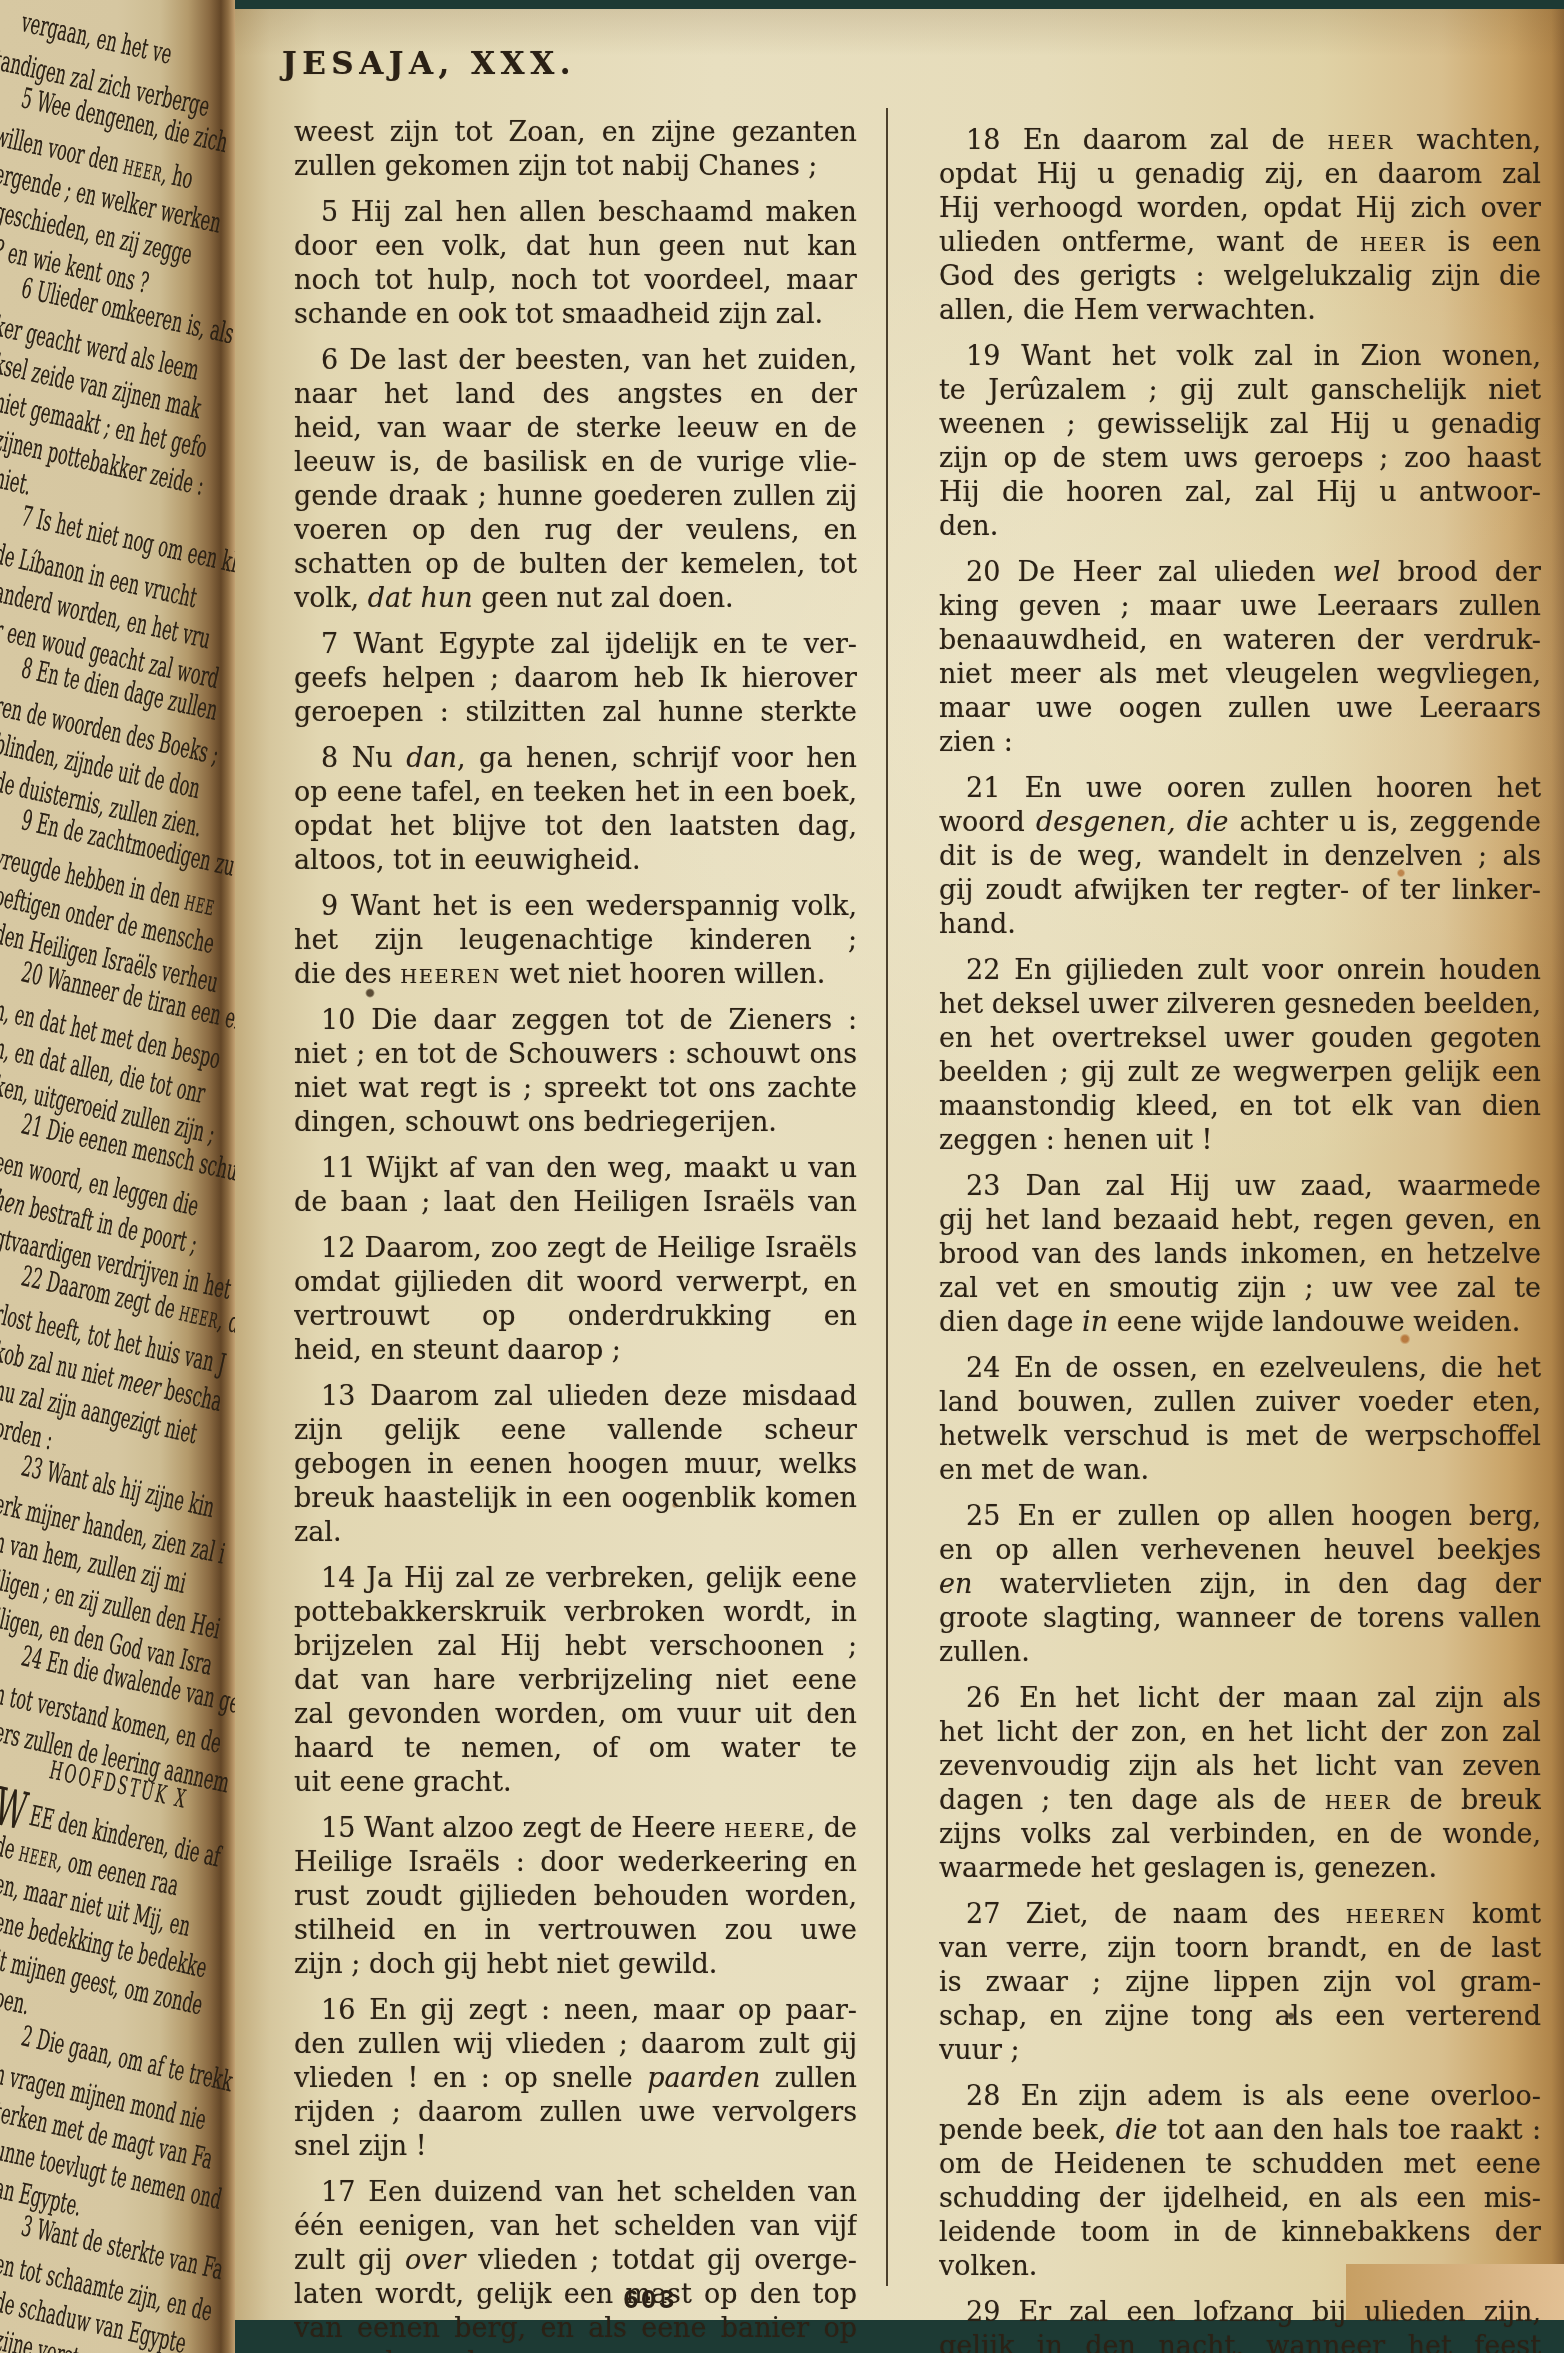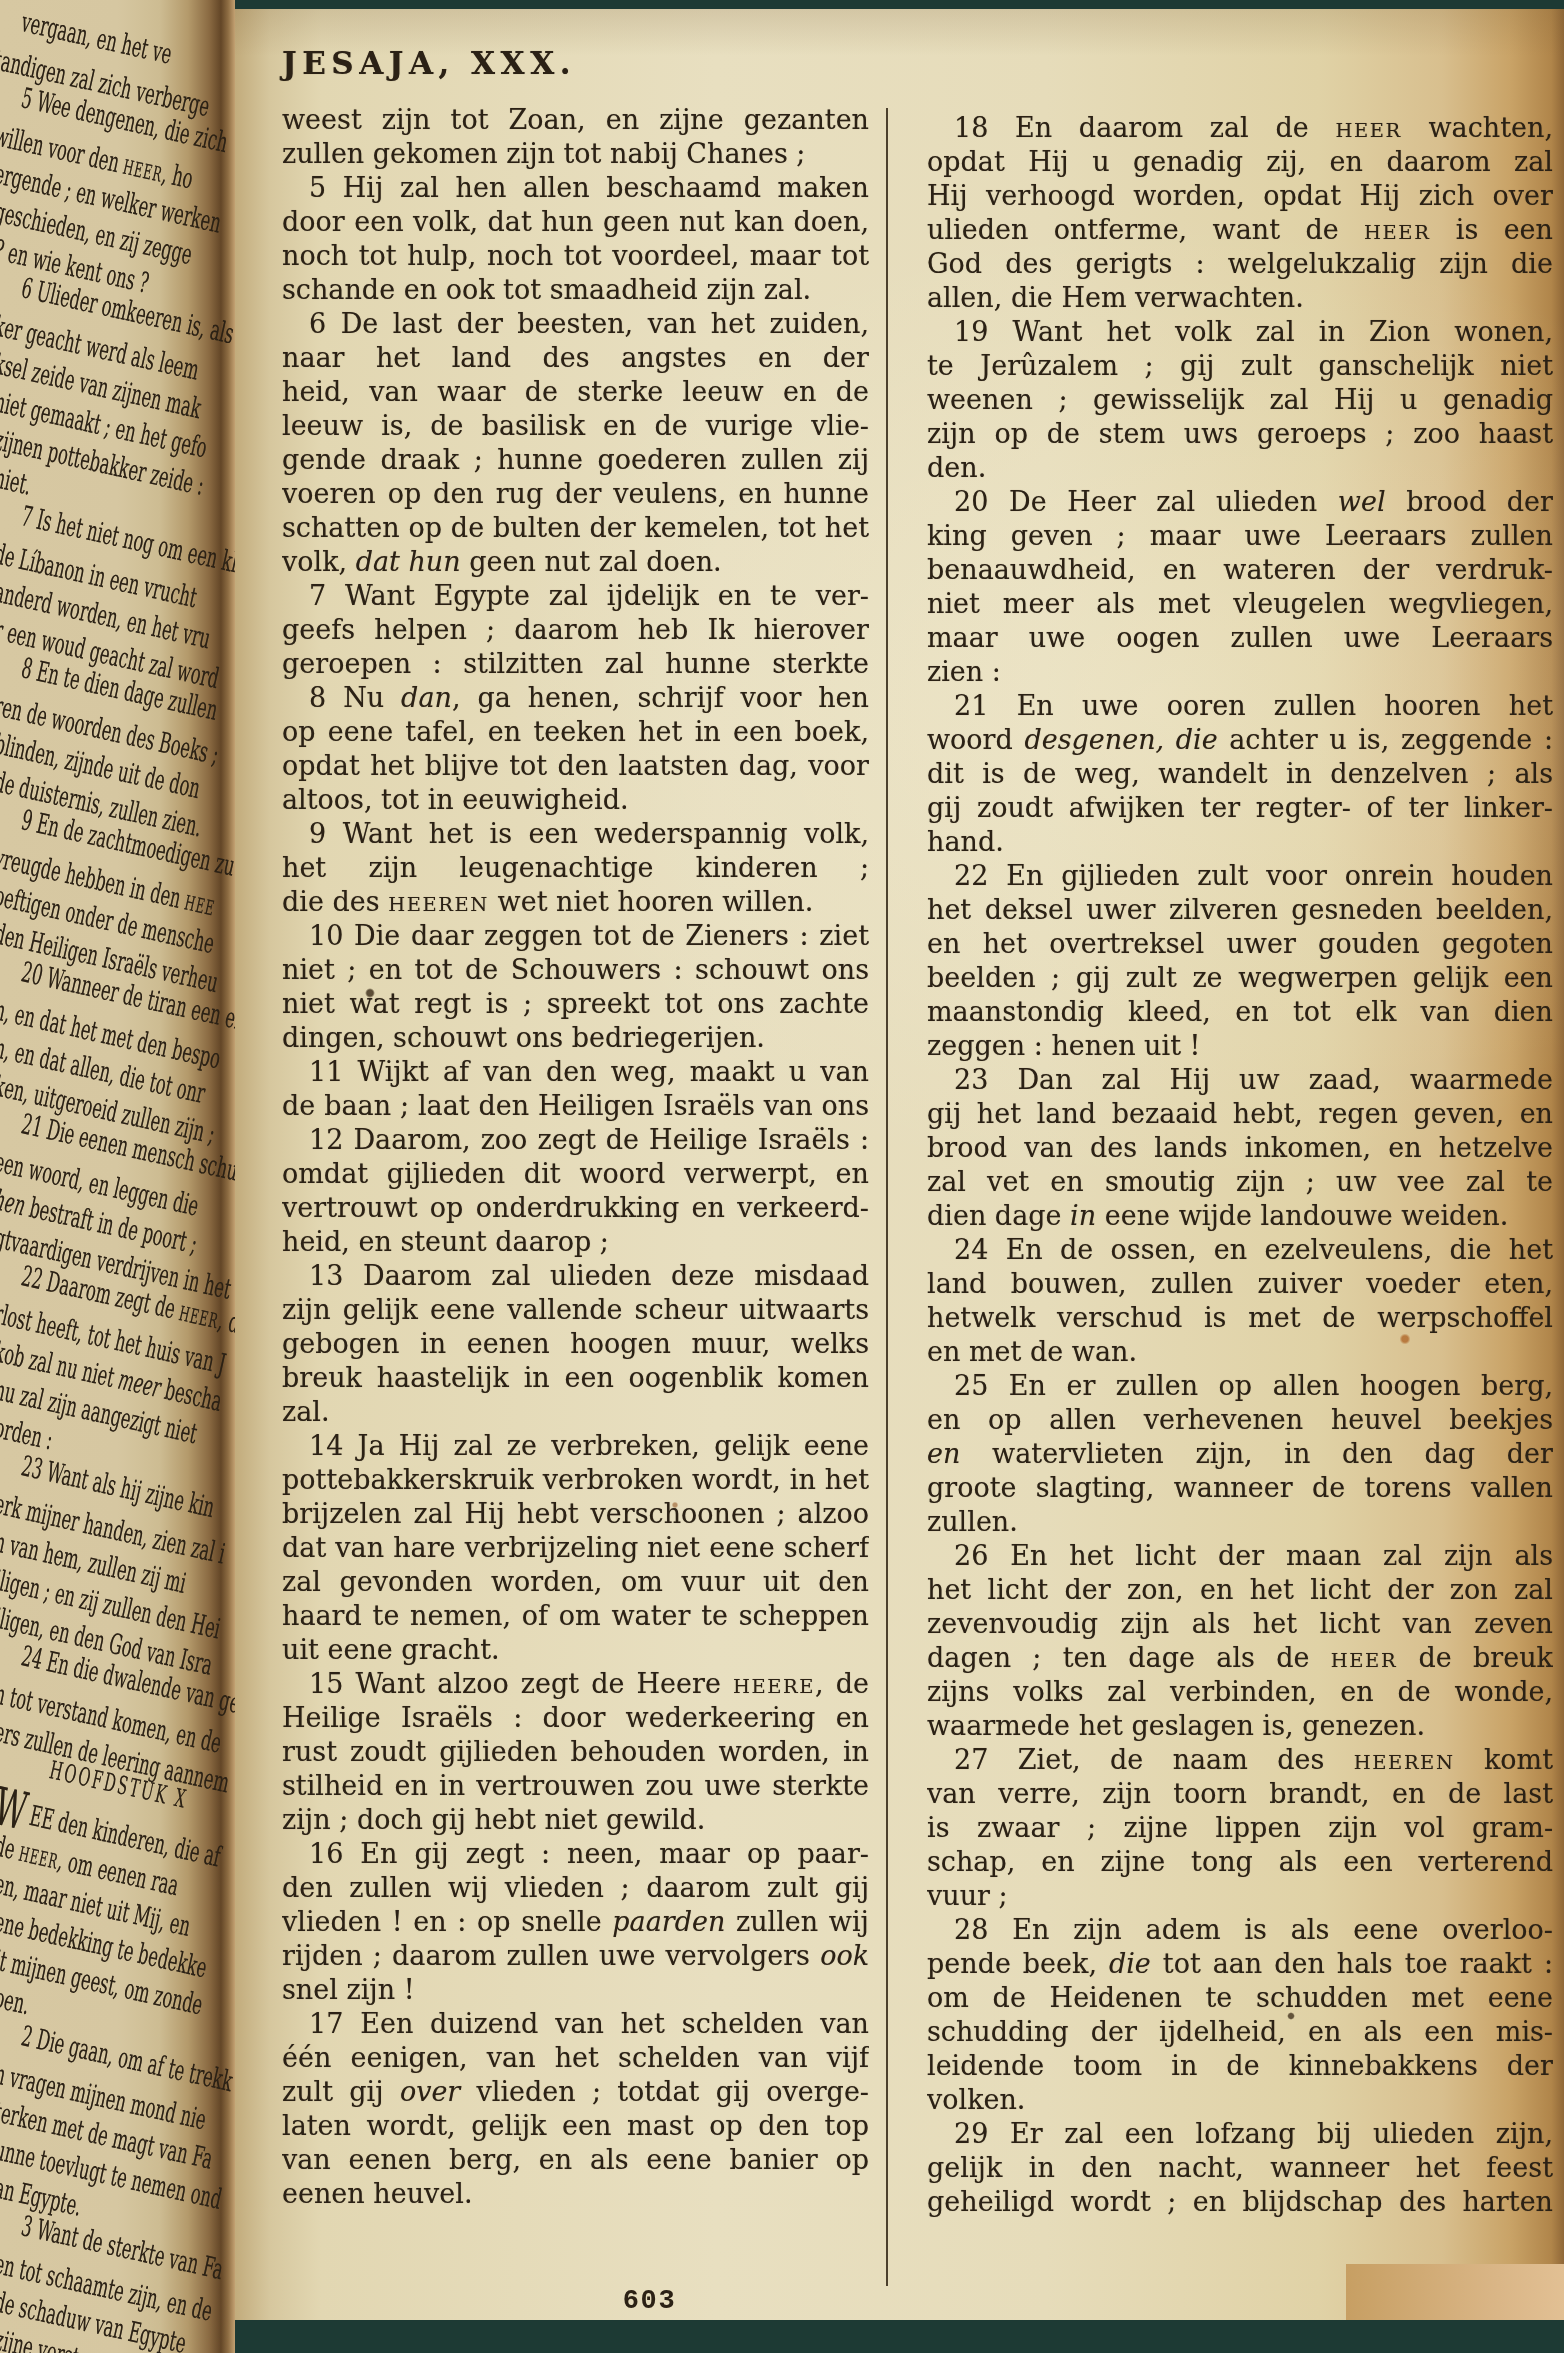--- a/index.html
+++ b/index.html
@@ -27,21 +27,21 @@
   .sline{height:38px;line-height:38px;font-size:28px;white-space:nowrap;
     transform:rotate(12.5deg) scaleX(.58);transform-origin:0 50%;
     text-shadow:0 0 0.8px rgba(43,33,21,.45);}
   .sline.sv{margin-left:27px;}
   .sline.chap{margin-left:55px;letter-spacing:3.9px;font-size:25px;}
   .dropcap{font-size:52px;line-height:31px;vertical-align:-6.3px;}
   
   .col{position:absolute;}
   .col-left{left:282px;top:103px;width:587px;}
   .col-right{left:927px;top:111px;width:626px;}
-  .verse{margin:0;}
+  .verse{margin:12px;}
   .line{height:34px;line-height:34px;font-size:27px;text-align:justify;overflow:hidden;
         text-shadow:0 0 0.8px rgba(43,33,21,.4);}
   .jl{text-align-last:justify;}
   .fi{text-indent:27px;}
   i{font-style:italic;}
   .sc{text-transform:uppercase;font-size:.72em;letter-spacing:1.6px;}
   .divider{position:absolute;left:886px;top:108px;width:2.3px;height:2178px;
     background:rgba(48,36,20,.85);}
   .header{position:absolute;left:282px;top:45px;width:1272px;text-align:left;
     font-size:31px;font-weight:bold;letter-spacing:5.5px;
@@ -160,20 +160,21 @@
         <div class="line jl">Hij verhoogd worden, opdat Hij zich over</div>
         <div class="line jl">ulieden ontferme, want de <span class="sc">heer</span> is een</div>
         <div class="line jl">God des gerigts : welgelukzalig zijn die</div>
         <div class="line">allen, die Hem verwachten.</div>
       </div>
       <div class="verse">
         <div class="line jl fi">19 Want het volk zal in Zion wonen,</div>
         <div class="line jl">te Jerûzalem ; gij zult ganschelijk niet</div>
         <div class="line jl">weenen ; gewisselijk zal Hij u genadig</div>
         <div class="line jl">zijn op de stem uws geroeps ; zoo haast</div>
+        <div class="line jl">Hij die hooren zal, zal Hij u antwoor-</div>
         <div class="line">den.</div>
       </div>
       <div class="verse">
         <div class="line jl fi">20 De Heer zal ulieden <i>wel</i> brood der</div>
         <div class="line jl">king geven ; maar uwe Leeraars zullen</div>
         <div class="line jl">benaauwdheid, en wateren der verdruk-</div>
         <div class="line jl">niet meer als met vleugelen wegvliegen,</div>
         <div class="line jl">maar uwe oogen zullen uwe Leeraars</div>
         <div class="line">zien :</div>
       </div>

